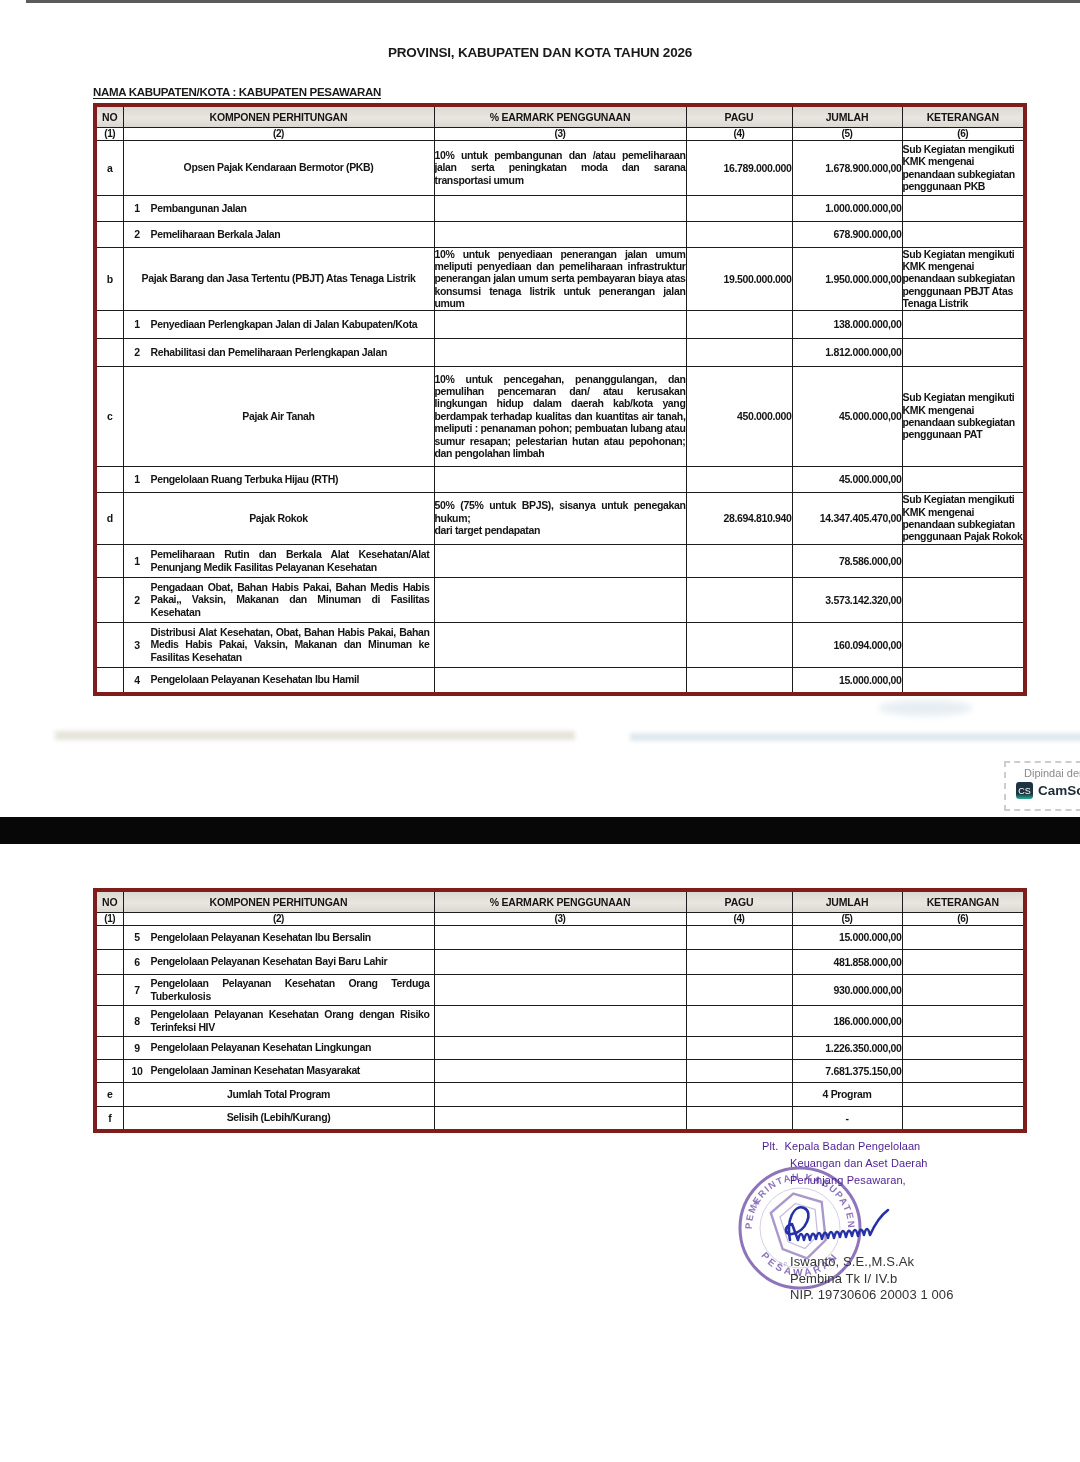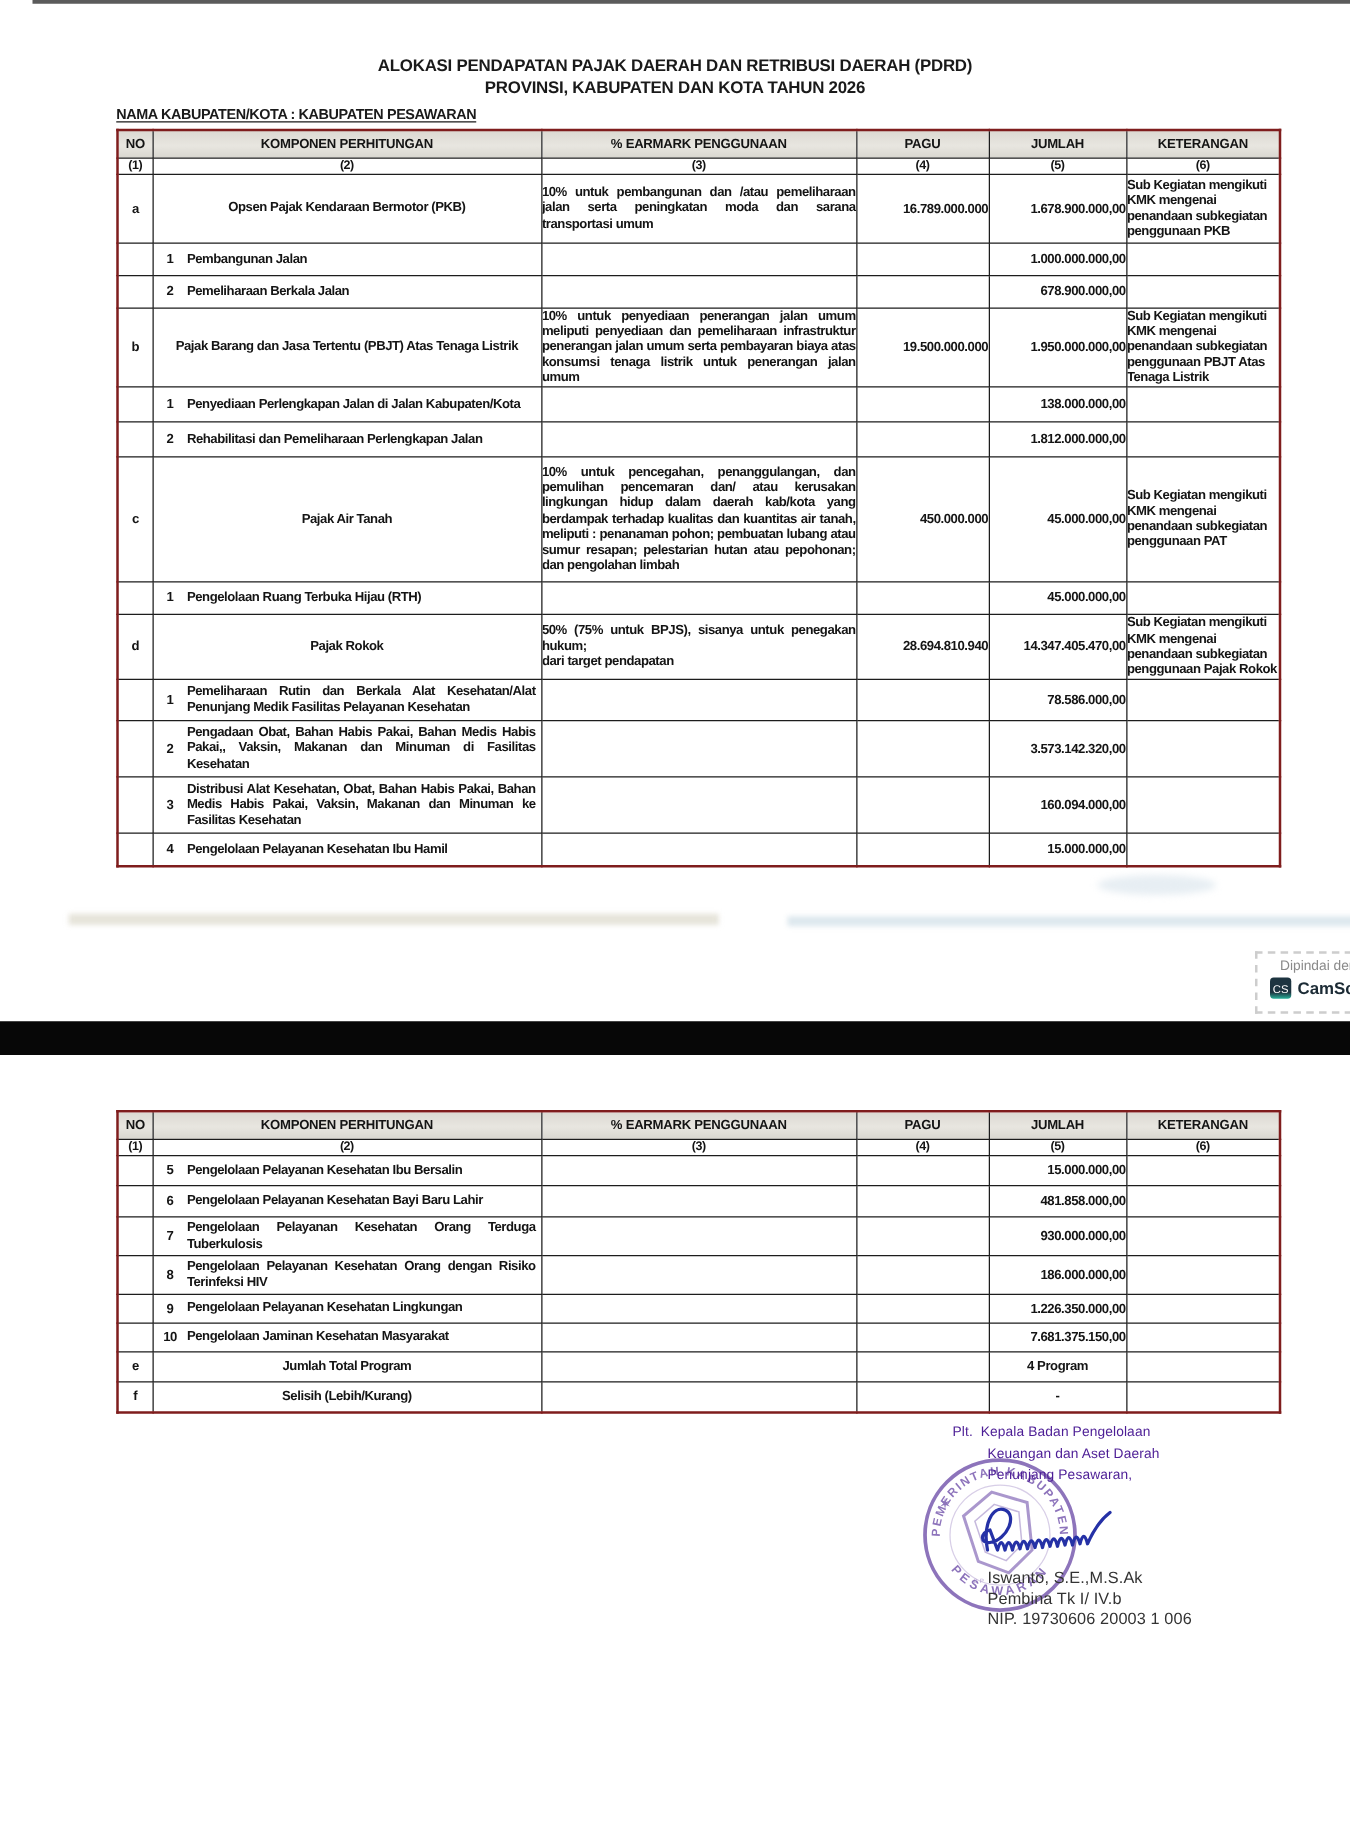--- a/index.html
+++ b/index.html
@@ -11,21 +11,21 @@
   .streak2{position:absolute;left:630px;top:733px;width:470px;height:8px;background:#dde8ee;filter:blur(2px);}
   .smudge{position:absolute;left:878px;top:700px;width:95px;height:16px;background:#e7eef3;border-radius:50%;filter:blur(3px);}
   .divider{position:absolute;left:0;top:817px;width:1080px;height:27px;background:#070707;}
   
   .doc-title{position:absolute;left:0;top:44px;width:1080px;text-align:center;
              font-weight:700;font-size:13.5px;line-height:17px;letter-spacing:-0.2px;color:#1a1a1a;}
   .region-label{position:absolute;left:93px;top:86px;font-weight:700;font-size:11.5px;
              letter-spacing:-0.3px;text-decoration:underline;text-underline-offset:2px;color:#1a1a1a;text-align:right;}
   
   table.pdrd{position:absolute;left:93px;width:930px;border-collapse:collapse;table-layout:fixed;
-             background:#fff;border:2px solid #7f1d1d;letter-spacing:-0.35px;}
+             background:#fff;border:4px solid #7f1d1d;letter-spacing:-0.35px;}
   #table1{top:103px;} #table2{top:888px;}
   table.pdrd th,table.pdrd td{border:1px solid #1c1c1c;overflow:hidden;padding:0;
              font-size:10.5px;font-weight:700;color:#141414;}
   tr.hdr th{background:linear-gradient(180deg,#dcd9d2,#e8e6e0 55%,#d9d7d0);font-size:10.5px;letter-spacing:-0.2px;}
   tr.colnum th{font-size:10px;font-weight:700;}
   td.c-no{text-align:center;}
   td.c-pagu{text-align:right;padding-right:9px;}
   td.c-jum{text-align:right;padding-right:9px;}
   td.c-jum.center{text-align:center;padding-right:0;}
   td.c-ear{text-align:justify;padding:2px 4px;line-height:1.18;white-space:pre-line;}
@@ -56,21 +56,20 @@
 <body>
 
 <div id="screen">
 
   <div class="top-edge"></div>
   <div class="streak1"></div>
   <div class="streak2"></div>
   <div class="smudge"></div>
 
   <div class="doc-title">
-    <div>ALOKASI PENDAPATAN PAJAK DAERAH DAN RETRIBUSI DAERAH (PDRD)</div>
     <div>PROVINSI, KABUPATEN DAN KOTA TAHUN 2026</div>
   </div>
   <div class="region-label">NAMA KABUPATEN/KOTA : KABUPATEN PESAWARAN</div>
 
   <table class="pdrd" id="table1">
     <colgroup>
       <col style="width:28px">
         <col style="width:311px">
         <col style="width:252px">
       <col style="width:106px">

